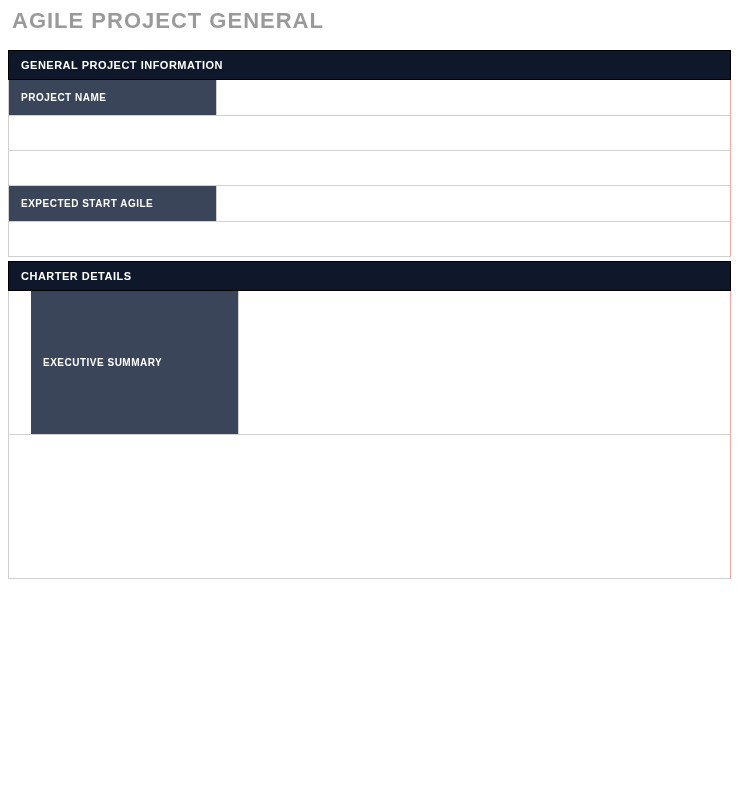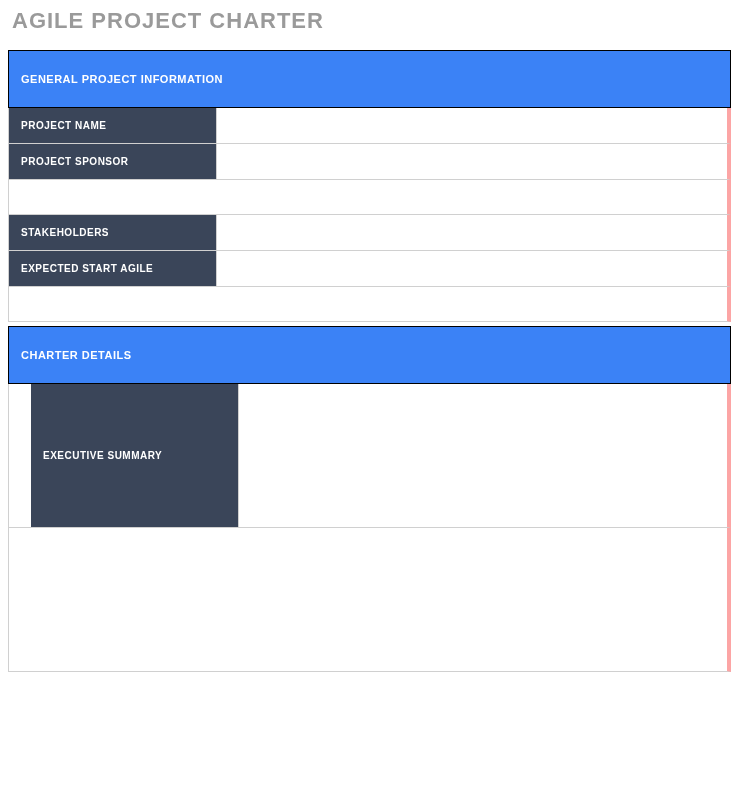--- a/index.html
+++ b/index.html
@@ -17,32 +17,32 @@
     }
     .title {
       font-size: 22px;
       font-weight: bold;
       color: #9a9a9a;
       letter-spacing: 1px;
       margin-bottom: 16px;
       margin-left: 4px;
     }
     .section-header {
-      background: #3b82f6;
+      background: #0f172a;
       color: #ffffff;
       font-size: 11px;
       font-weight: bold;
       letter-spacing: 0.5px;
-      padding: 22px 12px;
+      padding: 8px 12px;
       border: 1px solid #000;
     }
     .row {
       display: flex;
       border-left: 1px solid #d0d0d0;
-      border-right: 4px solid #fca5a5;
+      border-right: 1px solid #fca5a5;
       border-bottom: 1px solid #d0d0d0;
       gap: 40px;
     }
     .label-cell {
       width: 208px;
       flex-shrink: 0;
       background: #3a4559;
       color: #ffffff;
       font-size: 10px;
       font-weight: bold;
@@ -76,43 +76,38 @@
     }
     .gap {
       height: 4px;
       background: #ffffff;
     }
   </style>
 </head>
 <body>
 
 <div class="container">
-  <div class="title">AGILE PROJECT CHARTER</div>
+  <div class="title">AGILE PROJECT GENERAL</div>
 
   <div class="section-header">GENERAL PROJECT INFORMATION</div>
 
   <div class="row short-row">
     <div class="label-cell">PROJECT NAME</div>
     <div class="value-cell"></div>
   </div>
 
 
   <div class="row short-row">
-    <div class="label-cell">PROJECT SPONSOR</div>
     <div class="value-cell"></div>
   </div>
 
   <div class="row short-row">
     <div class="value-cell"></div>
   </div>
 
-  <div class="row short-row">
-    <div class="label-cell">STAKEHOLDERS</div>
-    <div class="value-cell"></div>
-  </div>
 
   <div class="row short-row">
     <div class="label-cell">EXPECTED START AGILE</div>
     <div class="value-cell"></div>
   </div>
 
   <div class="row short-row">
     <div class="value-cell"></div>
   </div>
 

